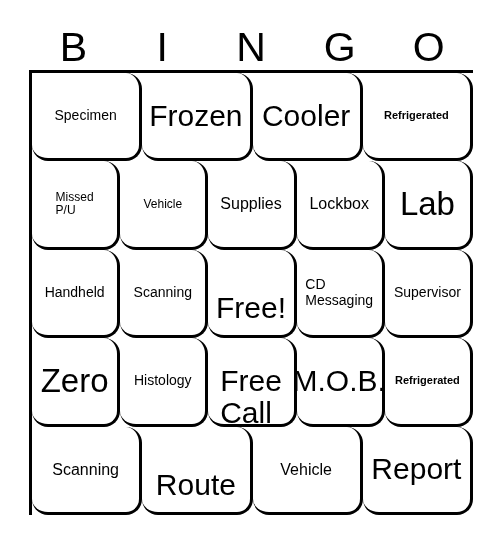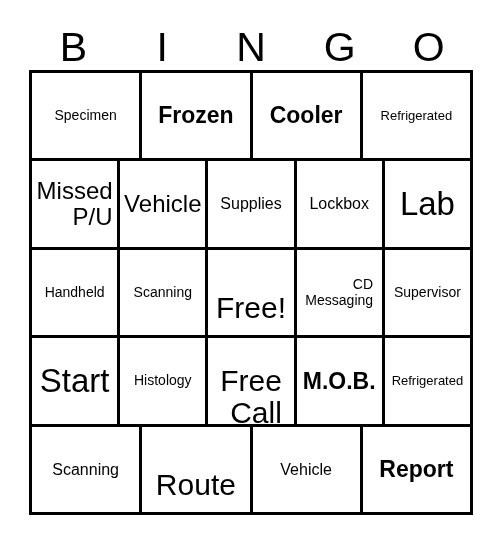--- a/index.html
+++ b/index.html
@@ -65,39 +65,40 @@
     min-height: 0;
   }
   .cell {
     flex: 1 1 0;
     box-sizing: border-box;
     border-right: 3px solid #000;
     border-bottom: 3px solid #000;
     display: flex;
     align-items: center;
     justify-content: center;
-    text-align: right;
+    text-align: left;
     padding: 1px 2px;
     min-width: 0;
     background: #ffffff;
     overflow: hidden;
+    border-radius: 16px;
   }
   .cell-text {
     display: block;
     line-height: 1.08;
     white-space: pre-line;
     color: #000;
   }
 
   
-  .fs-xs  { font-size: 13px; }
+  .fs-xs  { font-size: 11px; font-weight: bold; }
   .fs-sm  { font-size: 14px; }
   .fs-md  { font-size: 16px; }
-  .fs-lg  { font-size: 24px; }
-  .fs-xl  { font-size: 23px; font-weight: bold; }
+  .fs-lg  { font-size: 12px; }
+  .fs-xl  { font-size: 30px; }
   .fs-xxl { font-size: 30px; margin-top: 32px; }
   .fs-hg  { font-size: 33px; }
 </style>
 </head>
 <body>
 
 <div id="card">
 
   <div id="header">
     <div class="header-letter">
@@ -167,21 +168,21 @@
         <span class="cell-text fs-sm">CD
 Messaging</span>
       </div>
       <div class="cell">
         <span class="cell-text fs-sm">Supervisor</span>
       </div>
     </div>
 
     <div class="grid-row">
       <div class="cell">
-        <span class="cell-text fs-hg">Start</span>
+        <span class="cell-text fs-hg">Zero</span>
       </div>
       <div class="cell">
         <span class="cell-text fs-sm">Histology</span>
       </div>
       <div class="cell">
         <span class="cell-text fs-xxl">Free
 Call</span>
       </div>
       <div class="cell">
         <span class="cell-text fs-xl">M.O.B.</span>

